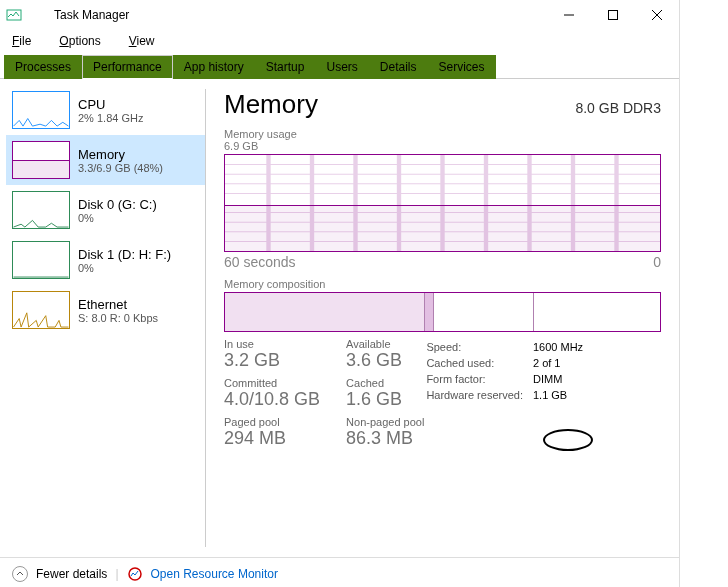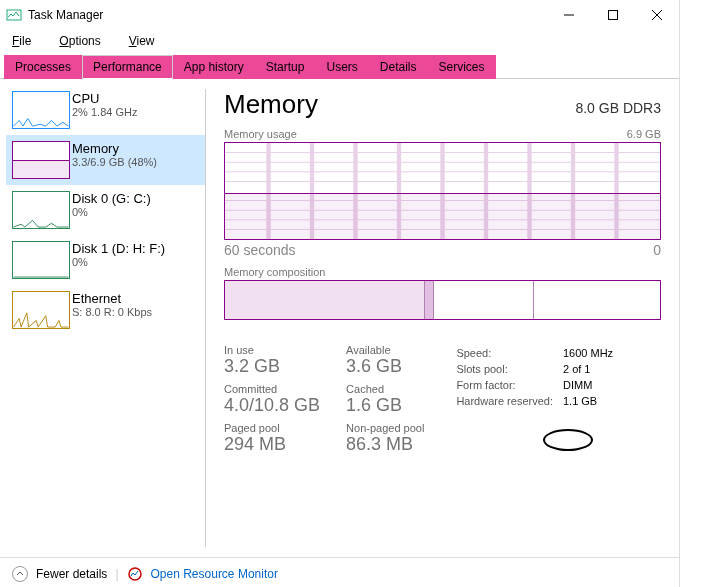--- a/index.html
+++ b/index.html
@@ -1,48 +1,48 @@
 <!DOCTYPE html>
 <html><head>
 <meta charset="utf-8">
 <style>
 * { box-sizing: border-box; margin: 0; padding: 0; font-family: "Segoe UI", Arial, sans-serif; }
 body { background: #fff; width: 728px; height: 587px; position: relative; font-size: 12px; color: #000; }
 .window { width: 680px; height: 587px; border-right: 1px solid #ddd; }
-.titlebar { display: flex; align-items: center; height: 30px; padding: 0 0 0 6px; }
+.titlebar { display: flex; align-items: center; height: 30px; padding: 0 0 0 6px; gap: 26px; }
 .titlebar .app-icon { width: 16px; height: 16px; margin-right: 6px; }
 .titlebar .title { font-size: 12px; flex: 1; }
 .win-controls { display: flex; }
 .win-control { width: 44px; height: 30px; display: flex; align-items: center; justify-content: center; color: #000; }
 .menubar { padding: 2px 6px; display: flex; gap: 16px; }
 .menubar span { padding: 2px 6px; font-size: 12px; }
 .menubar span u { text-decoration: underline; }
 .tabs { display: flex; border-bottom: 1px solid #ccc; padding: 0 4px; margin-top: 2px; }
-.tab { padding: 4px 10px; font-size: 12px; border: 1px solid transparent; position: relative; top: 1px; background: #ec4899; text-align: right; }
+.tab { padding: 4px 10px; font-size: 12px; border: 1px solid transparent; position: relative; top: 1px; background: #4d7c0f; text-align: right; }
 .tab.active { border: 1px solid #ccc; border-bottom: 1px solid #fff; }
 .content { display: flex; height: 478px; }
 .sidebar { width: 205px; padding: 6px 0 6px 6px; }
-.sb-item { display: flex; padding: 6px; gap: 2px; cursor: default; }
+.sb-item { display: flex; align-items: center; padding: 6px; gap: 8px; cursor: default; }
 .sb-item.active { background: #cde8ff; }
 .thumb { width: 58px; height: 38px; border: 1px solid #999; position: relative; background: #fff; overflow: hidden; }
 .sb-text .t1 { font-size: 13px; }
 .sb-text .t2 { font-size: 11px; color: #555; }
 .divider { width: 1px; background: #ccc; margin: 10px 0; }
 .main { flex: 1; padding: 10px 18px; }
 .main-head { display: flex; align-items: baseline; justify-content: space-between; }
 .main-head h1 { font-size: 26px; font-weight: 400; }
 .main-head .right { font-size: 14px; color: #333; }
-.section-label { font-size: 11px; color: #777; margin-top: 8px; display: flex; justify-content: space-between; }
+.section-label { font-size: 11px; color: #777; margin-top: 8px; display: flex; justify-content: space-between; flex-direction: column; }
 .usage-chart { border: 1px solid #8b008b; height: 98px; margin-top: 2px; position: relative; background: #fff; }
 .usage-chart .grid line { stroke: #e8d0e8; stroke-width: 1; }
 .usage-chart .fill { position: absolute; left: 0; right: 0; bottom: 0; height: 48%; background: rgba(139,0,139,0.06); border-top: 1px solid #8b008b; }
 .axis { display: flex; justify-content: space-between; font-size: 14px; color: #888; margin-top: 2px; }
 .comp-chart { border: 1px solid #8b008b; height: 40px; margin-top: 2px; position: relative; display: flex; }
 .comp-seg { height: 100%; border-right: 1px solid #b080b0; }
-.stats { display: flex; margin-top: 24px; gap: 30px; }
+.stats { display: flex; margin-top: 6px; }
 .stats-left { display: grid; grid-template-columns: auto auto; column-gap: 26px; row-gap: 6px; }
 .stat .lbl { font-size: 11px; color: #666; }
 .stat .val { font-size: 18px; color: #737373; }
 .stats-right { font-size: 11px; color: #555; }
 .stats-right table td { padding: 1px 8px 1px 0; }
 .stats-right table td.v { color: #000; }
 .circle-annot { position: absolute; border: 2px solid #000; border-radius: 50%; width: 50px; height: 22px; left: 543px; top: 429px; pointer-events: none; }
 .footer { border-top: 1px solid #ddd; padding: 8px 12px; display: flex; align-items: center; gap: 8px; font-size: 12px; }
 .footer .sep { color: #ccc; }
 .footer .link { color: #0066cc; }
@@ -244,21 +244,21 @@
             </div>
         </div>
         <div class="stats-right">
           <table>
             <tbody>
                 <tr>
                   <td>Speed:</td>
                   <td class="v">1600 MHz</td>
                 </tr>
             <tr>
-                  <td>Slots pool:</td>
+                  <td>Cached used:</td>
                   <td class="v">2 of 1</td>
                 </tr>
             <tr>
                   <td>Form factor:</td>
                   <td class="v">DIMM</td>
                 </tr>
             <tr>
                   <td>Hardware reserved:</td>
                   <td class="v">1.1 GB</td>
                 </tr>

